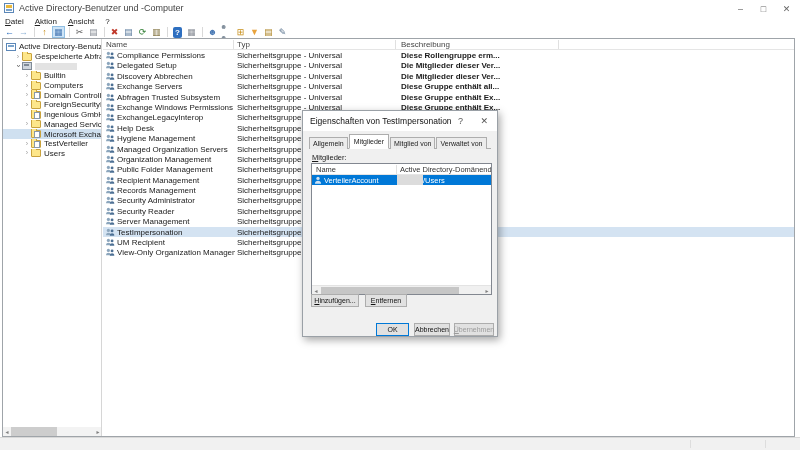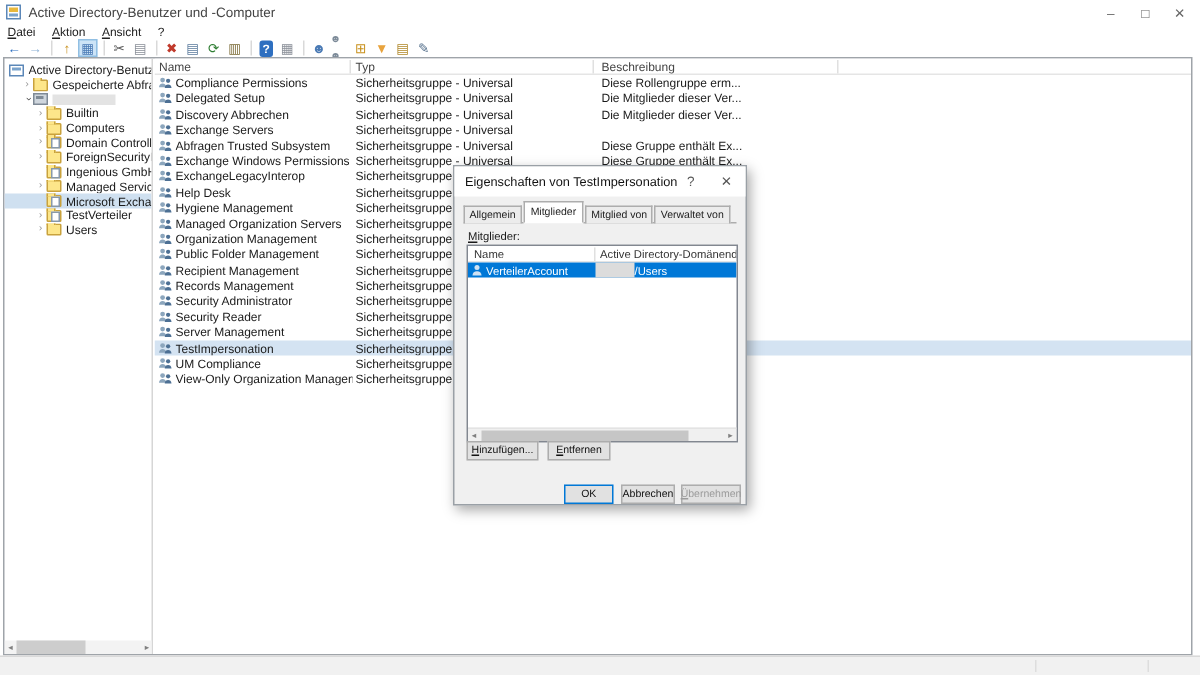--- a/index.html
+++ b/index.html
@@ -73,21 +73,21 @@
   .lheader { position:absolute; left:0; top:0; right:0; height:11px; background:#fff;
              border-bottom:1px solid #e5e5e5; font-size:8px; color:#454545; }
   .lheader .h { position:absolute; top:1px; white-space:nowrap; }
   .hname { left:3px; } .htyp { left:134px; } .hdesc { left:298px; }
   .hdiv { position:absolute; top:1px; height:9px; width:1px; background:#e0e0e0; }
   .lrows { position:absolute; left:0; top:11px; right:0; bottom:0; }
   .lrow { position:relative; height:10.4px; font-size:8px; white-space:nowrap; }
   .lrow.selected { background:#d4e3f2;padding-left:41px; }
   .gico { position:absolute; left:2px; top:1px; width:10px; height:8px; }
   .c { position:absolute; top:1px; overflow:hidden; white-space:nowrap; }
-  .cname { left:14px; width:118px; } .ctyp { left:134px; width:162px; } .cdesc { left:298px; width:200px; }
+  .cname { left:14px; width:118px; } .ctyp { left:134px; width:162px; } .cdesc { left:298px; width:200px;font-weight:bold; }
 
   
   .statusbar { position:absolute; left:0; top:437px; width:800px; height:13px; background:#f1f1f1;
                border-top:1px solid #d9d9d9; }
   .ssep { position:absolute; top:2px; bottom:2px; width:1px; background:#ddd; }
 
   
   .dialog { position:absolute; left:302px; top:110px; width:196px; height:227px; background:#f0f0f0;
             border:1px solid #9aa0a6; box-shadow:2px 3px 8px rgba(0,0,0,.35); z-index:10; }
   .dtitlebar { position:absolute; left:0; top:0; right:0; height:20px; background:#fff; }
@@ -345,20 +345,21 @@
         </div>
           <div class="lrow">
           <svg class="gico" viewBox="0 0 12 10">
             <circle cx="4" cy="3" r="2" fill="#8ca6bd"></circle>
             <path d="M1 9c0-2.2 1.4-3.2 3-3.2S7 6.8 7 9z" fill="#8ca6bd"></path>
             <circle cx="8.6" cy="3.6" r="1.8" fill="#4d7094"></circle>
             <path d="M5.8 9.6c0-2 1.3-2.9 2.8-2.9s2.8.9 2.8 2.9z" fill="#4d7094"></path>
           </svg>
           <span class="c cname">Exchange Servers</span>
           <span class="c ctyp">Sicherheitsgruppe - Universal</span>
+          <span class="c cdesc">Diese Gruppe enthält all...</span>
         </div>
           <div class="lrow">
           <svg class="gico" viewBox="0 0 12 10">
             <circle cx="4" cy="3" r="2" fill="#8ca6bd"></circle>
             <path d="M1 9c0-2.2 1.4-3.2 3-3.2S7 6.8 7 9z" fill="#8ca6bd"></path>
             <circle cx="8.6" cy="3.6" r="1.8" fill="#4d7094"></circle>
             <path d="M5.8 9.6c0-2 1.3-2.9 2.8-2.9s2.8.9 2.8 2.9z" fill="#4d7094"></path>
           </svg>
           <span class="c cname">Abfragen Trusted Subsystem</span>
           <span class="c ctyp">Sicherheitsgruppe - Universal</span>
@@ -507,21 +508,21 @@
           <span class="c ctyp">Sicherheitsgruppe - Universal</span>
           <span class="c cdesc"></span>
         </div>
           <div class="lrow">
           <svg class="gico" viewBox="0 0 12 10">
             <circle cx="4" cy="3" r="2" fill="#8ca6bd"></circle>
             <path d="M1 9c0-2.2 1.4-3.2 3-3.2S7 6.8 7 9z" fill="#8ca6bd"></path>
             <circle cx="8.6" cy="3.6" r="1.8" fill="#4d7094"></circle>
             <path d="M5.8 9.6c0-2 1.3-2.9 2.8-2.9s2.8.9 2.8 2.9z" fill="#4d7094"></path>
           </svg>
-          <span class="c cname">UM Compliance</span>
+          <span class="c cname">UM Recipient</span>
           <span class="c ctyp">Sicherheitsgruppe - Universal</span>
           <span class="c cdesc"></span>
         </div>
           <div class="lrow">
           <svg class="gico" viewBox="0 0 12 10">
             <circle cx="4" cy="3" r="2" fill="#8ca6bd"></circle>
             <path d="M1 9c0-2.2 1.4-3.2 3-3.2S7 6.8 7 9z" fill="#8ca6bd"></path>
             <circle cx="8.6" cy="3.6" r="1.8" fill="#4d7094"></circle>
             <path d="M5.8 9.6c0-2 1.3-2.9 2.8-2.9s2.8.9 2.8 2.9z" fill="#4d7094"></path>
           </svg>

